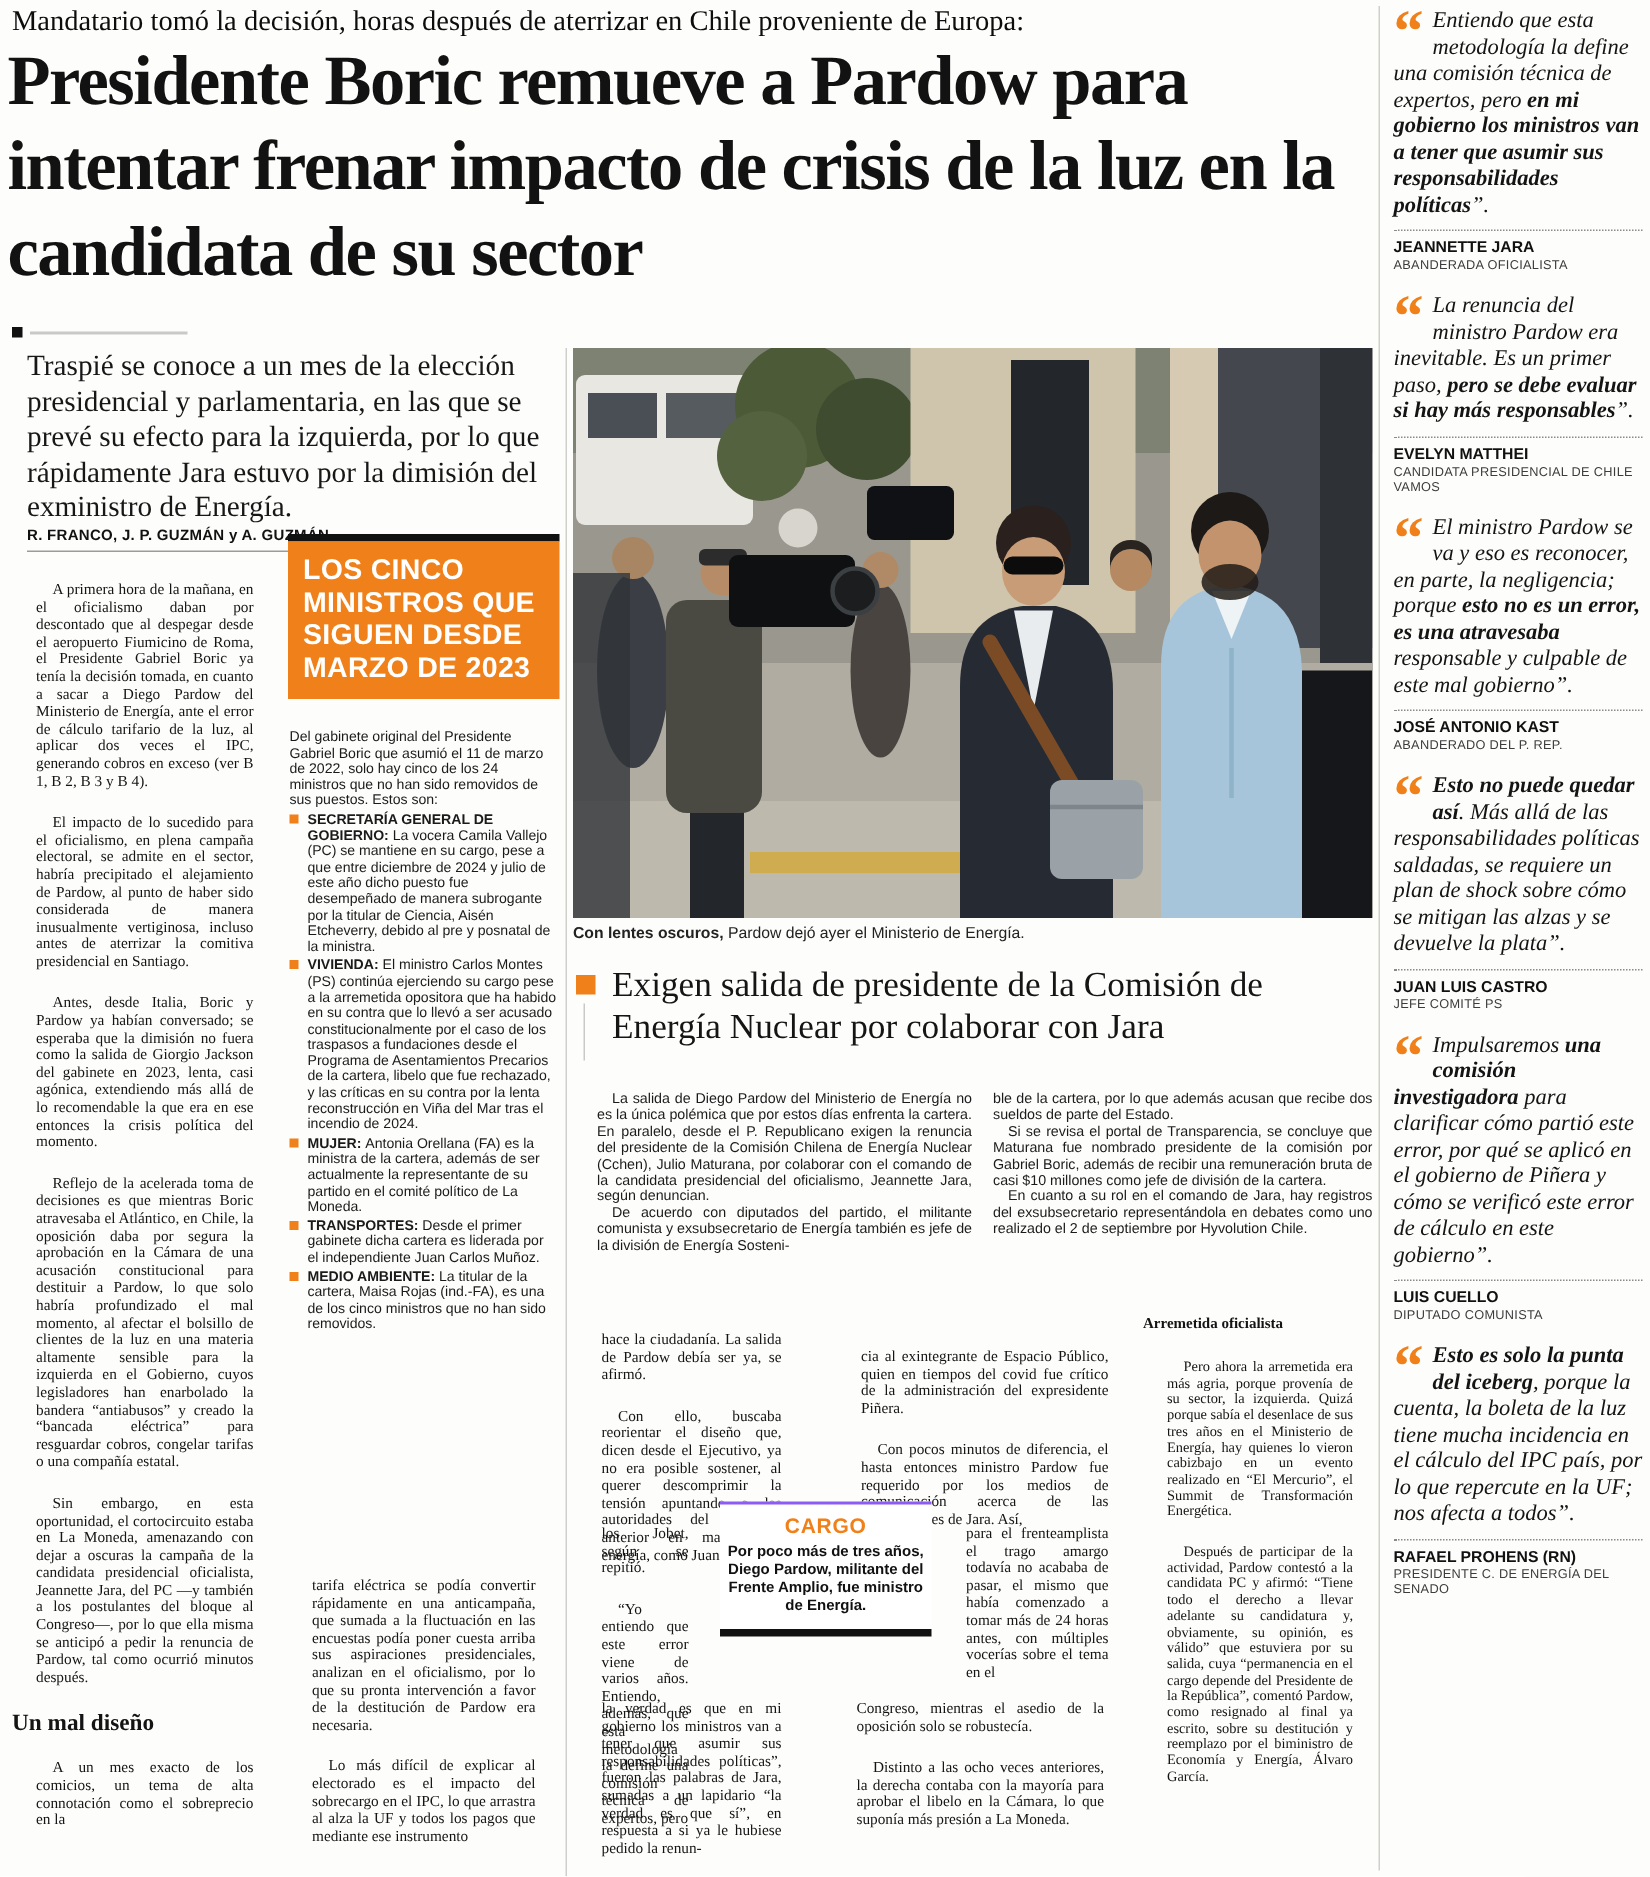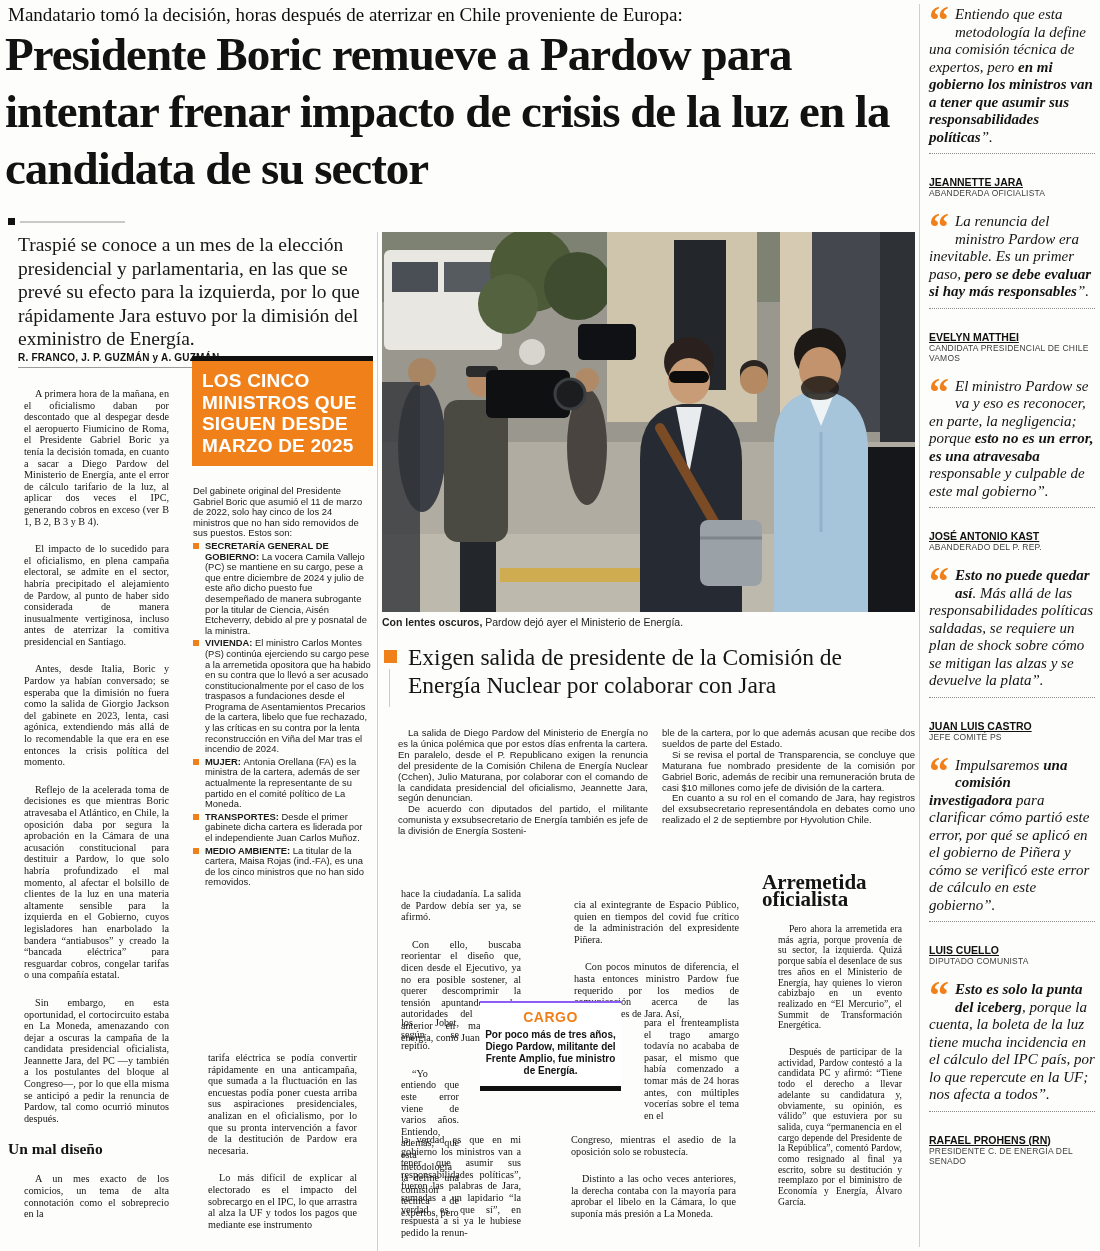--- a/index.html
+++ b/index.html
@@ -49,36 +49,36 @@
   #sec-col2{left:662px;top:712px;width:253px;height:156px;overflow:hidden;}
   
   #cont{left:382px;top:872px;width:536px;height:379px;overflow:hidden;}
   #cont-a-top{left:3px;top:0;width:152px;}
   #cont-a-side{left:3px;top:129px;width:90px;}
   #cont-a-bottom{left:3px;top:246px;width:152px;}
   #cont-b-top{left:176px;top:11px;width:197px;}
   #cont-b-side{left:246px;top:129px;width:127px;}
   #cont-b-bottom{left:173px;top:246px;width:197px;}
   #cont-c{left:380px;top:0;width:156px;font:400 9.6px/10.7px "Liberation Serif",serif;}
-  #cont-c .subhead{margin:2px 0 8px;font-size:21px;}
+  #cont-c .subhead{margin:2px 0 8px;font-size:10px;}
   
   #cargo{left:480px;top:1001px;width:141px;background:#fff;border-top:2px solid #8b5cf6;padding-top:7px;}
   #cargo-title{font:700 14px/15px "Liberation Sans",sans-serif;color:#f08019;text-align:center;letter-spacing:.5px;}
   #cargo-text{font:700 10px/12px "Liberation Sans",sans-serif;text-align:center;margin-top:4px;color:#111;}
   #cargo-bar{height:5px;background:#111;margin-top:9px;}
   
   #rail-rule{left:919px;top:4px;height:1243px;}
   #rail{left:929px;top:6px;width:166px;}
   .quote{margin-bottom:15px;}
   .qtext{font:italic 400 15px/17.5px "Liberation Serif",serif;color:#141414;
          border-bottom:1.5px dotted #8a8a8a;padding-bottom:7px;}
   .qtext b{font-weight:700;}
   .qmark{float:left;font:700 40px/26px "Liberation Serif",serif;color:#f08019;
          margin:2px 6px 0 0;font-style:normal;}
-  .qname{font:700 10.5px/12px "Liberation Sans",sans-serif;margin-top:22px;color:#111;text-decoration:underline;}
+  .qname{font:700 10.5px/12px "Liberation Sans",sans-serif;margin-top:5px;color:#111;}
   .qrole{font:400 8.5px/10px "Liberation Sans",sans-serif;color:#3d3d3d;letter-spacing:.2px;}
 </style>
 </head>
 <body>
 
 <div id="page">
 
   <div class="abs" id="kicker">Mandatario tomó la decisión, horas después de aterrizar en Chile proveniente de Europa:</div>
   <div class="abs" id="headline">Presidente Boric remueve a Pardow para intentar frenar impacto de crisis de la luz en la candidata de su sector</div>
   <div class="abs" id="hl-bullet"></div>
@@ -104,21 +104,21 @@
   </div>
   <div class="abs serifbody" id="col2">
     <div>
         <p>tarifa eléctrica se podía convertir rápidamente en una anticampaña, que sumada a la fluctuación en las encuestas podía poner cuesta arriba sus aspiraciones presidenciales, analizan en el oficialismo, por lo que su pronta intervención a favor de la destitución de Pardow era necesaria.</p>
         <p class="ind">Lo más difícil de explicar al electorado es el impacto del sobrecargo en el IPC, lo que arrastra al alza la UF y todos los pagos que mediante ese instrumento</p>
       </div>
   </div>
 
   <div class="abs" id="sidebar">
     <div id="sb-topbar"></div>
-    <div id="sb-head">LOS CINCO MINISTROS QUE SIGUEN DESDE MARZO DE 2025</div>
+    <div id="sb-head">LOS CINCO MINISTROS QUE SIGUEN DESDE MARZO DE 2023</div>
     <div id="sb-body">
       <p>Del gabinete original del Presidente Gabriel Boric que asumió el 11 de marzo de 2022, solo hay cinco de los 24 ministros que no han sido removidos de sus puestos. Estos son:</p>
       <div>
           <p class="si"><span class="sq"></span><b>SECRETARÍA GENERAL DE GOBIERNO: </b><span>La vocera Camila Vallejo (PC) se mantiene en su cargo, pese a que entre diciembre de 2024 y julio de este año dicho puesto fue desempeñado de manera subrogante por la titular de Ciencia, Aisén Etcheverry, debido al pre y posnatal de la ministra.</span></p>
           <p class="si"><span class="sq"></span><b>VIVIENDA: </b><span>El ministro Carlos Montes (PS) continúa ejerciendo su cargo pese a la arremetida opositora que ha habido en su contra que lo llevó a ser acusado constitucionalmente por el caso de los traspasos a fundaciones desde el Programa de Asentamientos Precarios de la cartera, libelo que fue rechazado, y las críticas en su contra por la lenta reconstrucción en Viña del Mar tras el incendio de 2024.</span></p>
           <p class="si"><span class="sq"></span><b>MUJER: </b><span>Antonia Orellana (FA) es la ministra de la cartera, además de ser actualmente la representante de su partido en el comité político de La Moneda.</span></p>
           <p class="si"><span class="sq"></span><b>TRANSPORTES: </b><span>Desde el primer gabinete dicha cartera es liderada por el independiente Juan Carlos Muñoz.</span></p>
           <p class="si"><span class="sq"></span><b>MEDIO AMBIENTE: </b><span>La titular de la cartera, Maisa Rojas (ind.-FA), es una de los cinco ministros que no han sido removidos.</span></p>
         </div>
     </div>

